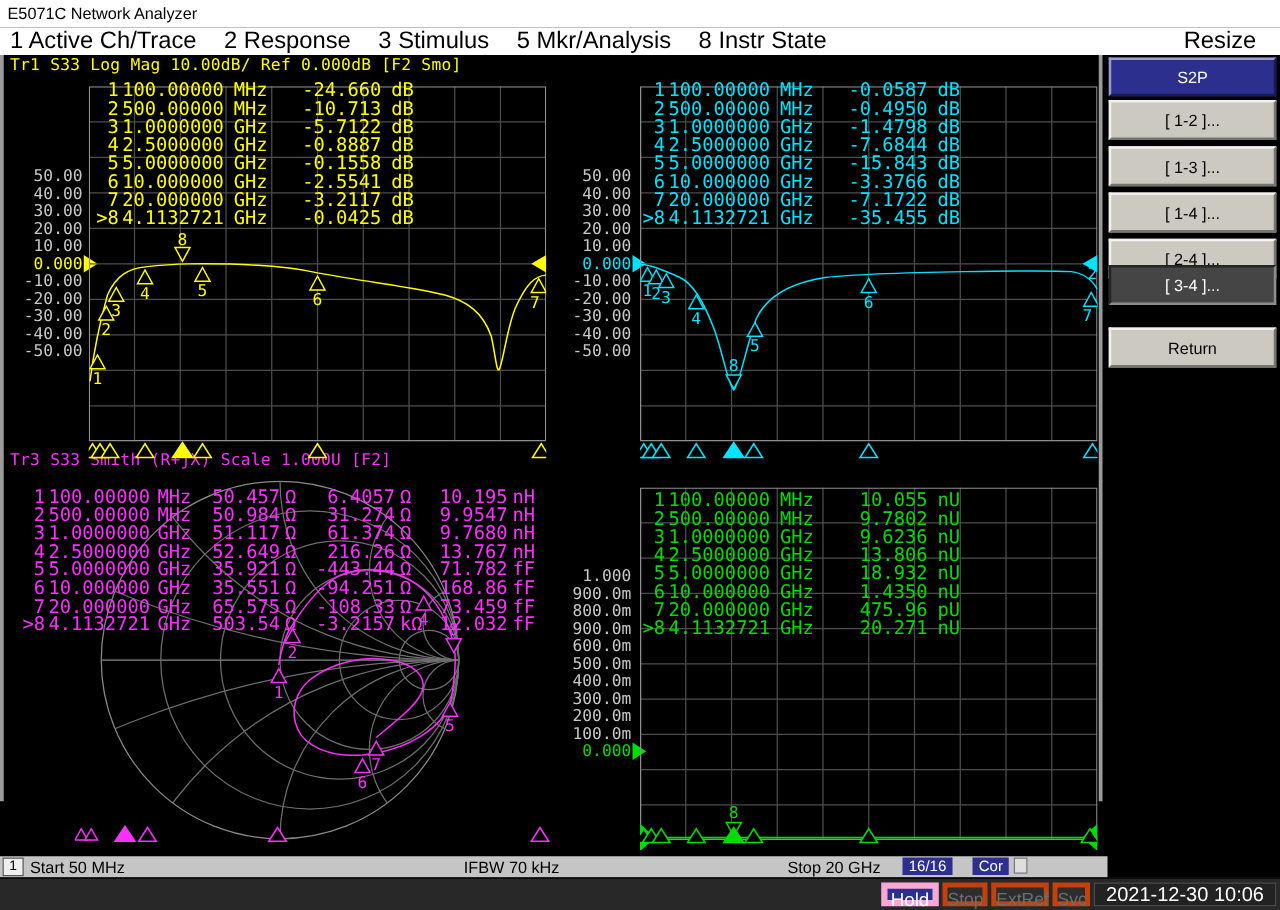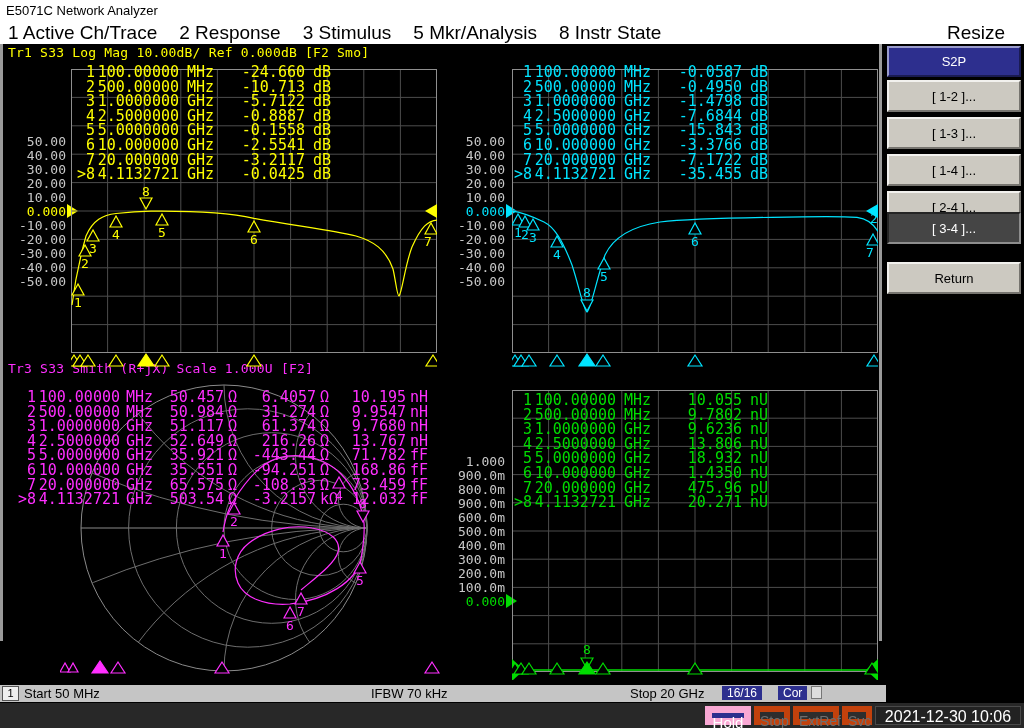--- a/index.html
+++ b/index.html
@@ -44,22 +44,22 @@
   .chbar span{position:absolute;top:1px;line-height:15px}
   .ch-num{left:2px;width:15px;height:13px;background:#efefef;border:1px solid #555;
     text-align:center;line-height:13px!important;font-size:11px}
   .ch-start{left:24px}.ch-ifbw{left:371px}.ch-stop{left:630px}
   .navybox{background:var(--navy);color:#fff;font-size:12px;height:14px;line-height:14px!important;padding:0 5px}
   .ch-pts{left:722px}.ch-cor{left:778px}
   .ch-empty{left:811px;width:9px;height:11px;background:#dedede;border:1px solid #777}
   
   .statusbar{left:0;top:702px;width:1024px;height:26px;background:#282828;border-top:1px solid #000;box-sizing:border-box}
   .st{position:absolute;top:3px;height:19px;line-height:19px;text-align:center;font-size:14px;box-sizing:border-box}
-  .st-hold{left:705px;width:46px;background:var(--navy);color:#fff;border:7px solid #f9a8d4;font-size:15px}
-  .st-dim{color:#6e6e6e;border:6px solid #c2410c;background:#2d2d2d}
+  .st-hold{left:705px;width:46px;background:var(--navy);color:#fff;border:5px solid #f9a8d4;font-size:15px}
+  .st-dim{color:#6e6e6e;border:4px solid #c2410c;background:#2d2d2d}
   .st-stop{left:754px;width:36px}.st-extref{left:793px;width:46px}.st-svc{left:842px;width:30px}
   .st-date{left:875px;width:146px;color:#fff;font-size:16px;border:1px solid #494949;background:#222}
   
   .softkeys{left:886px;top:44px;width:138px;height:462px;background:#000}
   .skbtn{position:absolute;left:1px;width:134px;height:32px;background:#ccc9c1;color:#000;
     font-size:13px;display:flex;align-items:center;justify-content:center;box-sizing:border-box;
     border:2px solid;border-color:#f2f1ee #76746f #76746f #f2f1ee;padding:0}
   .skbtn:nth-child(1){top:2px;height:31px}
   .skbtn:nth-child(2){top:36px}.skbtn:nth-child(3){top:73px}.skbtn:nth-child(4){top:110px}
   .skbtn:nth-child(5){top:147px}.skbtn:nth-child(6){top:168px}.skbtn:nth-child(7){top:218px}

